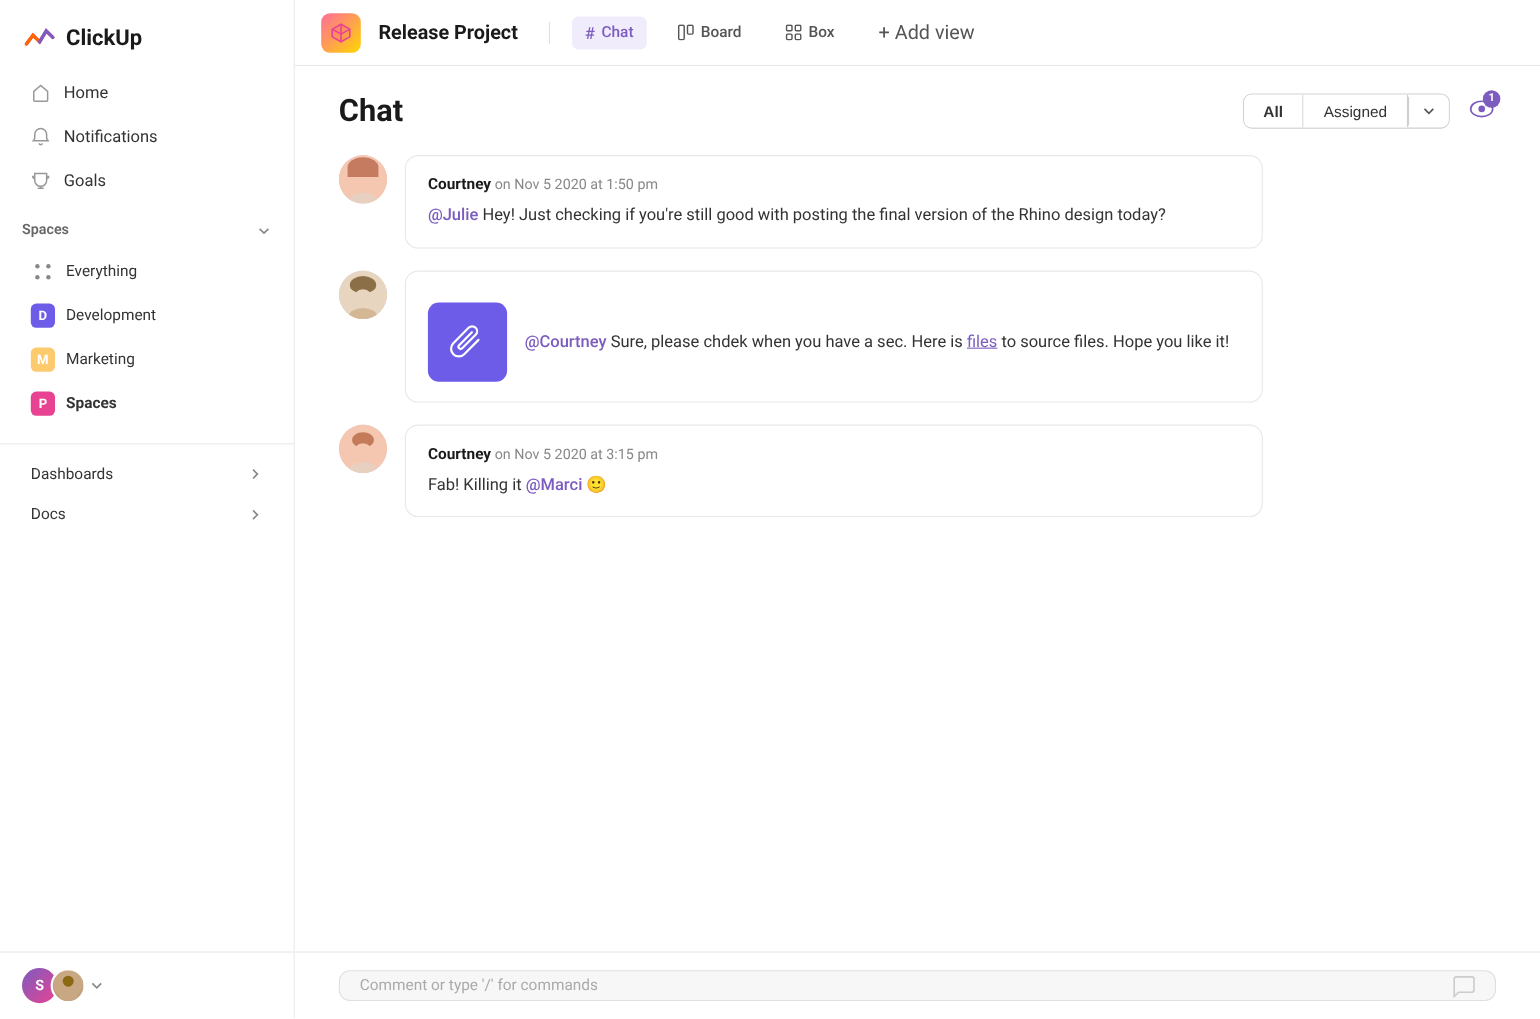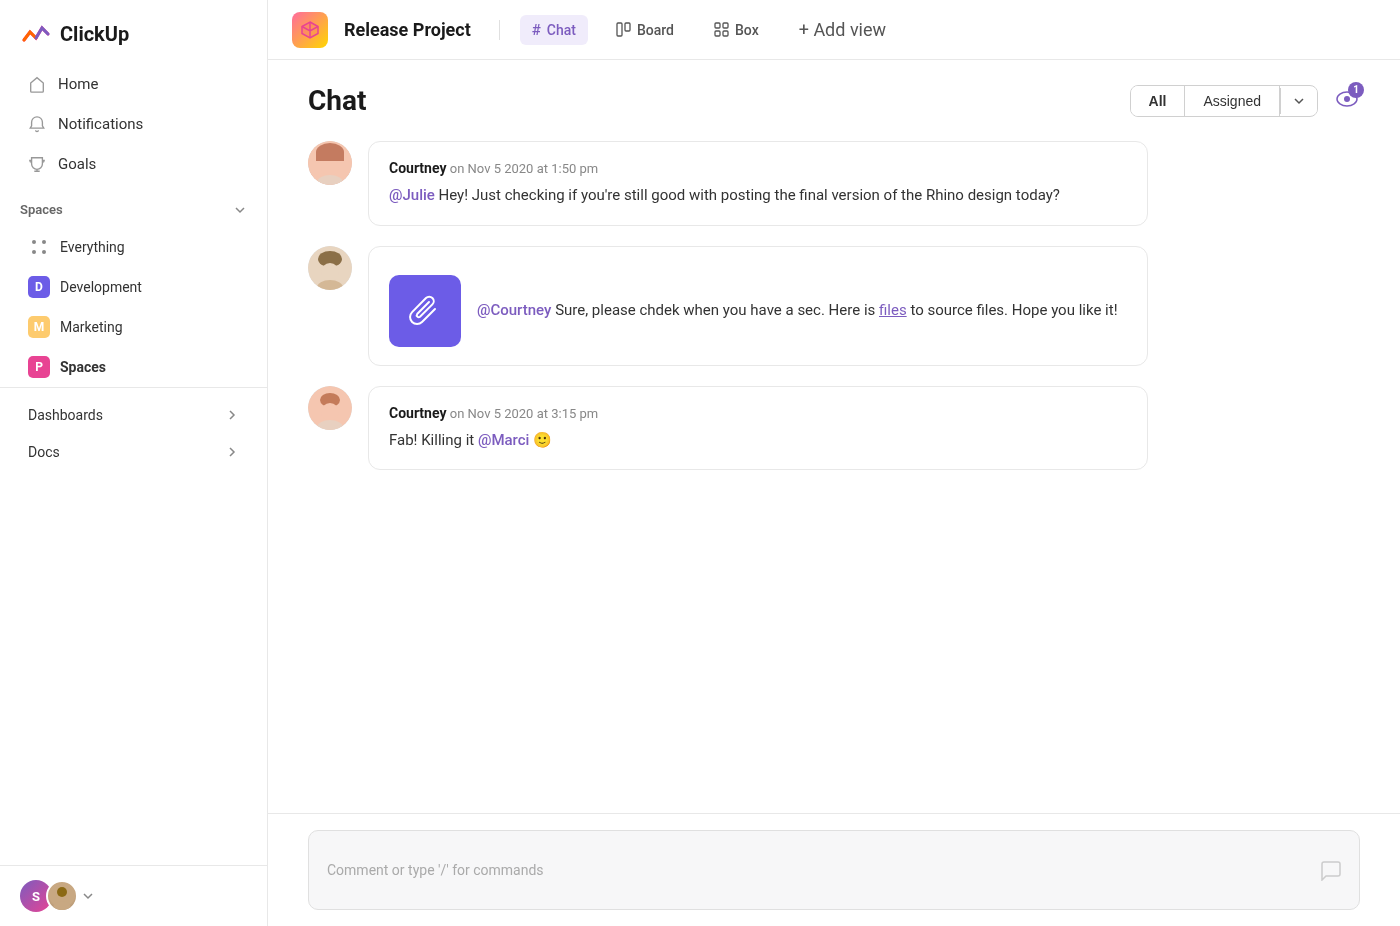--- a/index.html
+++ b/index.html
@@ -83,20 +83,21 @@
 
     .everything-icon {
       width: 22px;
       height: 22px;
       display: flex;
       align-items: center;
       justify-content: center;
     }
 
     .sidebar-bottom-section {
+      margin-top: 16px;
       border-top: 1px solid #e8e8e8;
       padding-top: 8px;
     }
 
     .collapsible-nav {
       display: flex;
       align-items: center;
       justify-content: space-between;
       padding: 10px 20px;
       font-size: 14px;
@@ -341,21 +342,21 @@
       align-items: center;
       gap: 12px;
       background: #fff;
     }
 
     #comment-input-box {
       flex: 1;
       background: #f7f7f8;
       border: 1.5px solid #e0e0e0;
       border-radius: 10px;
-      padding: 28px 18px;
+      padding: 2px 18px;
       font-size: 14px;
       color: #aaa;
       display: flex;
       align-items: center;
       justify-content: space-between;
       cursor: text;
     }
 
     
     .face-courtney {

